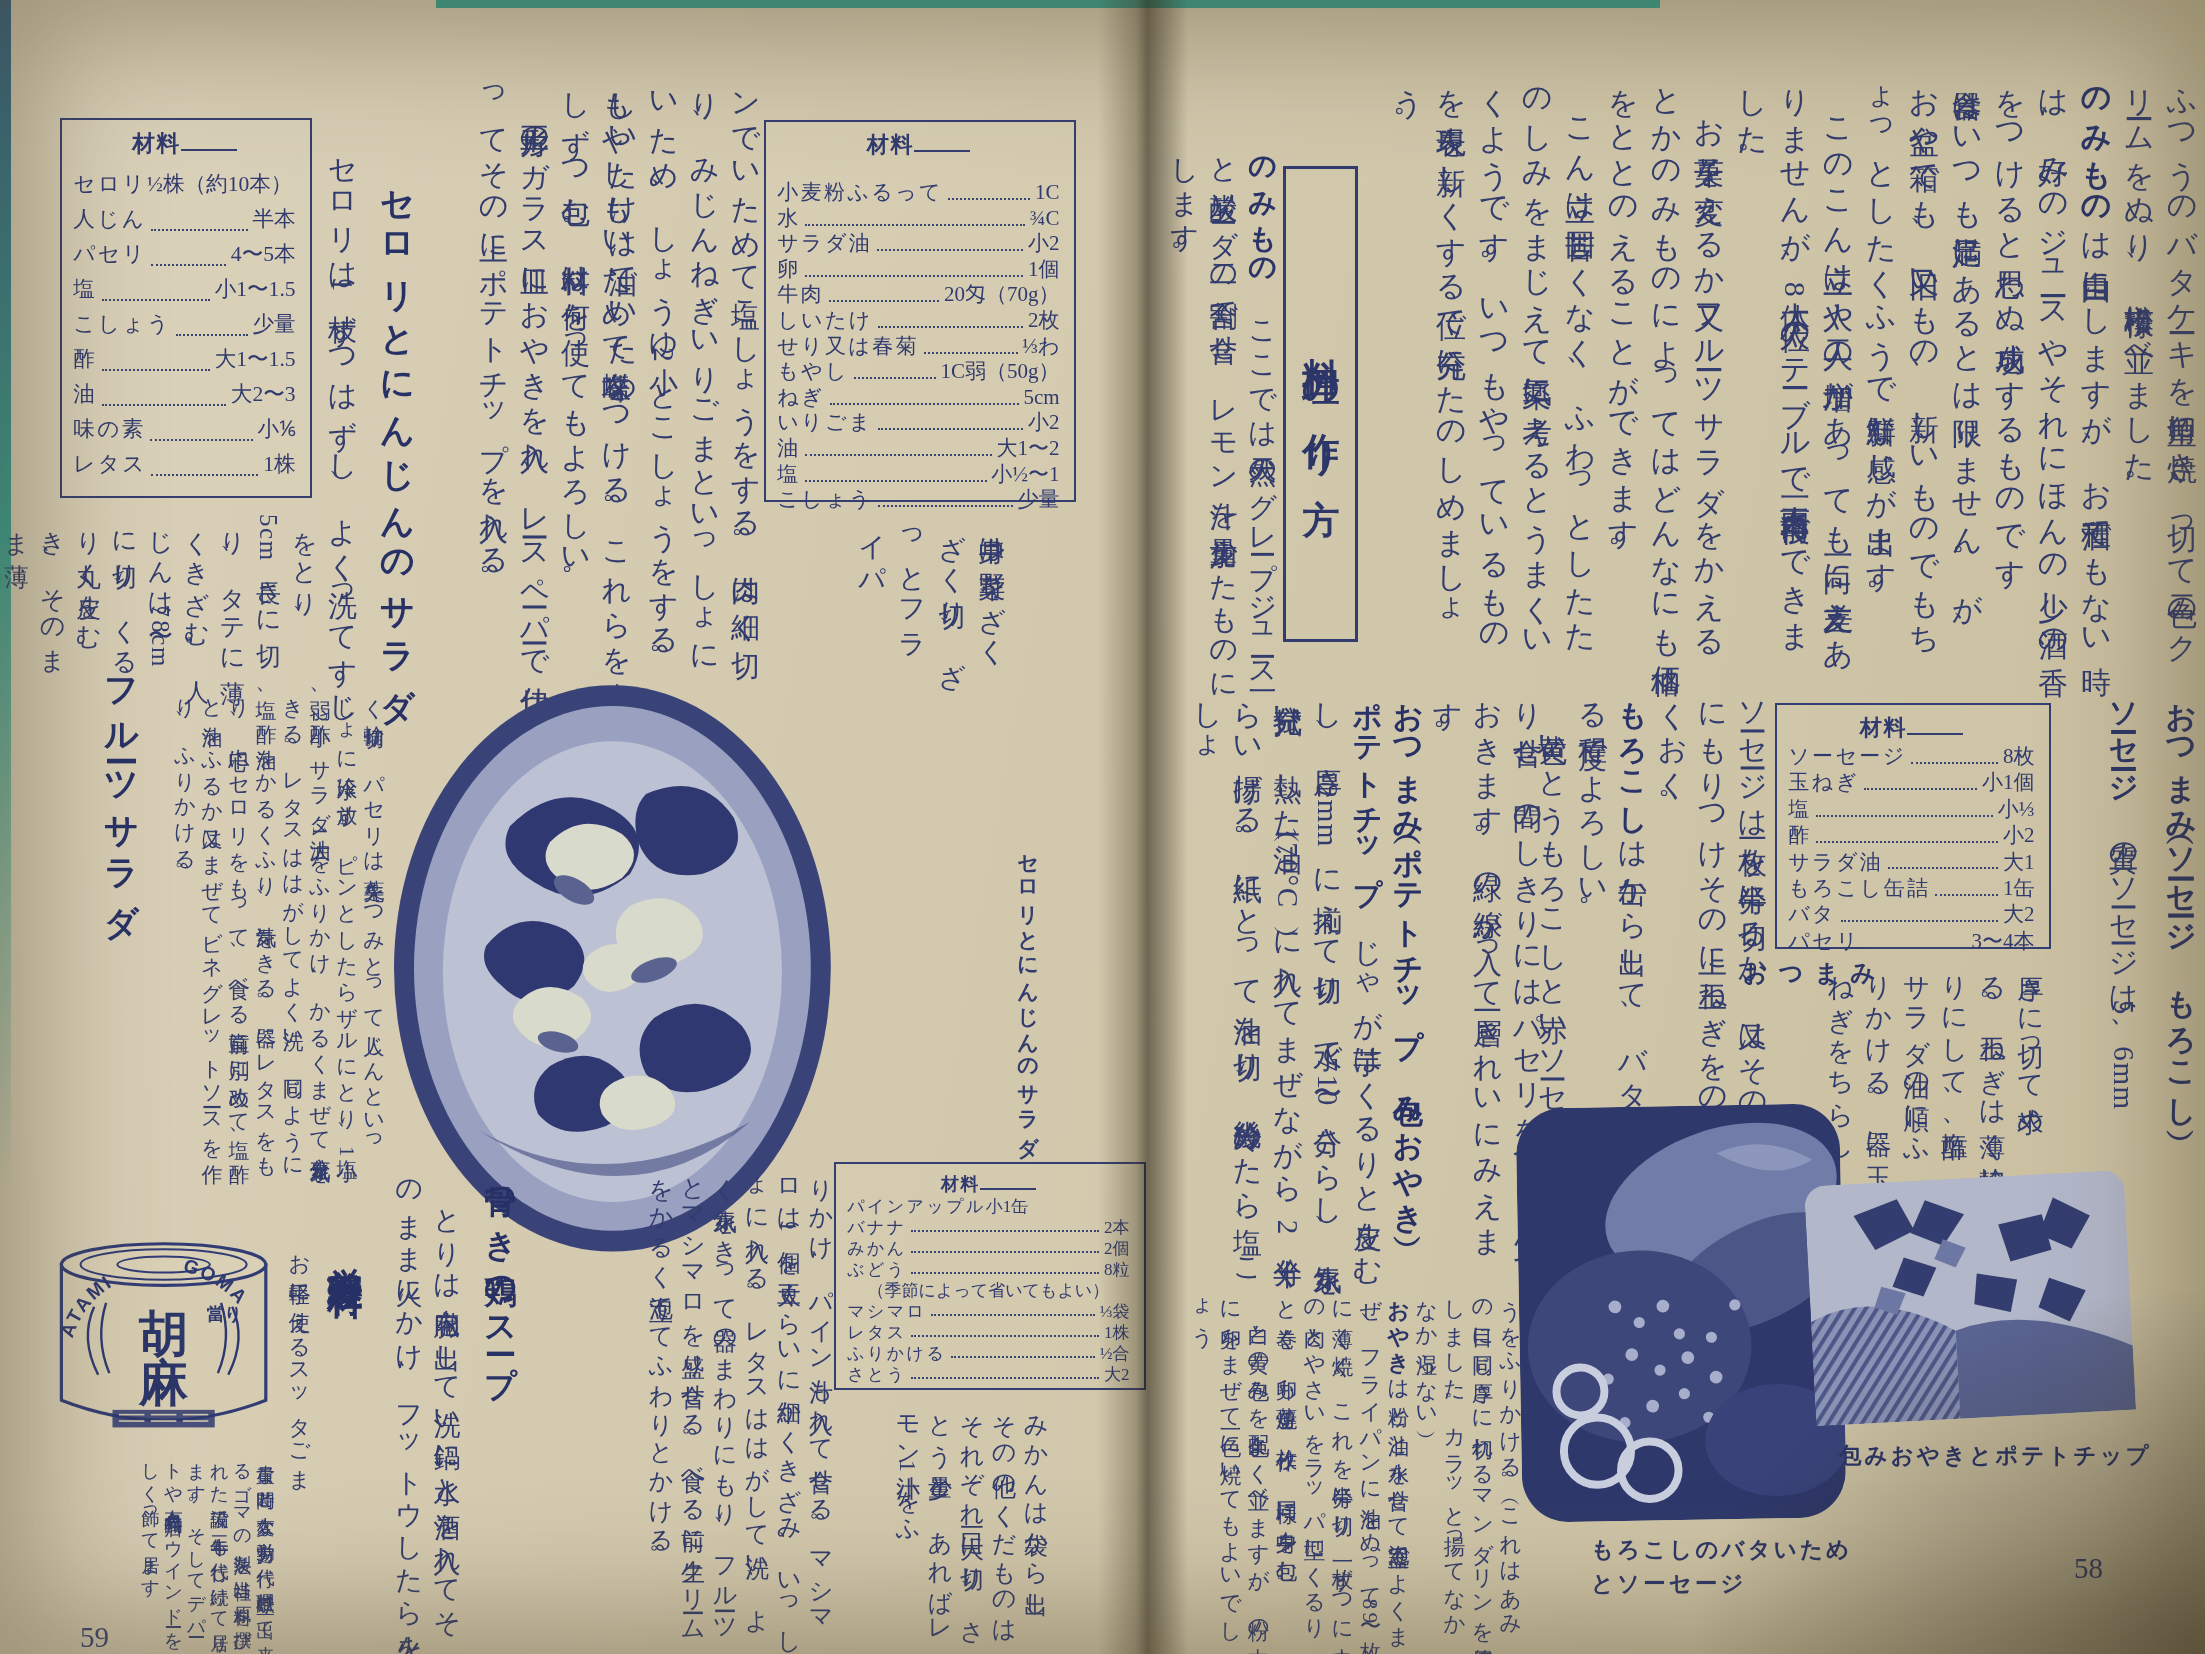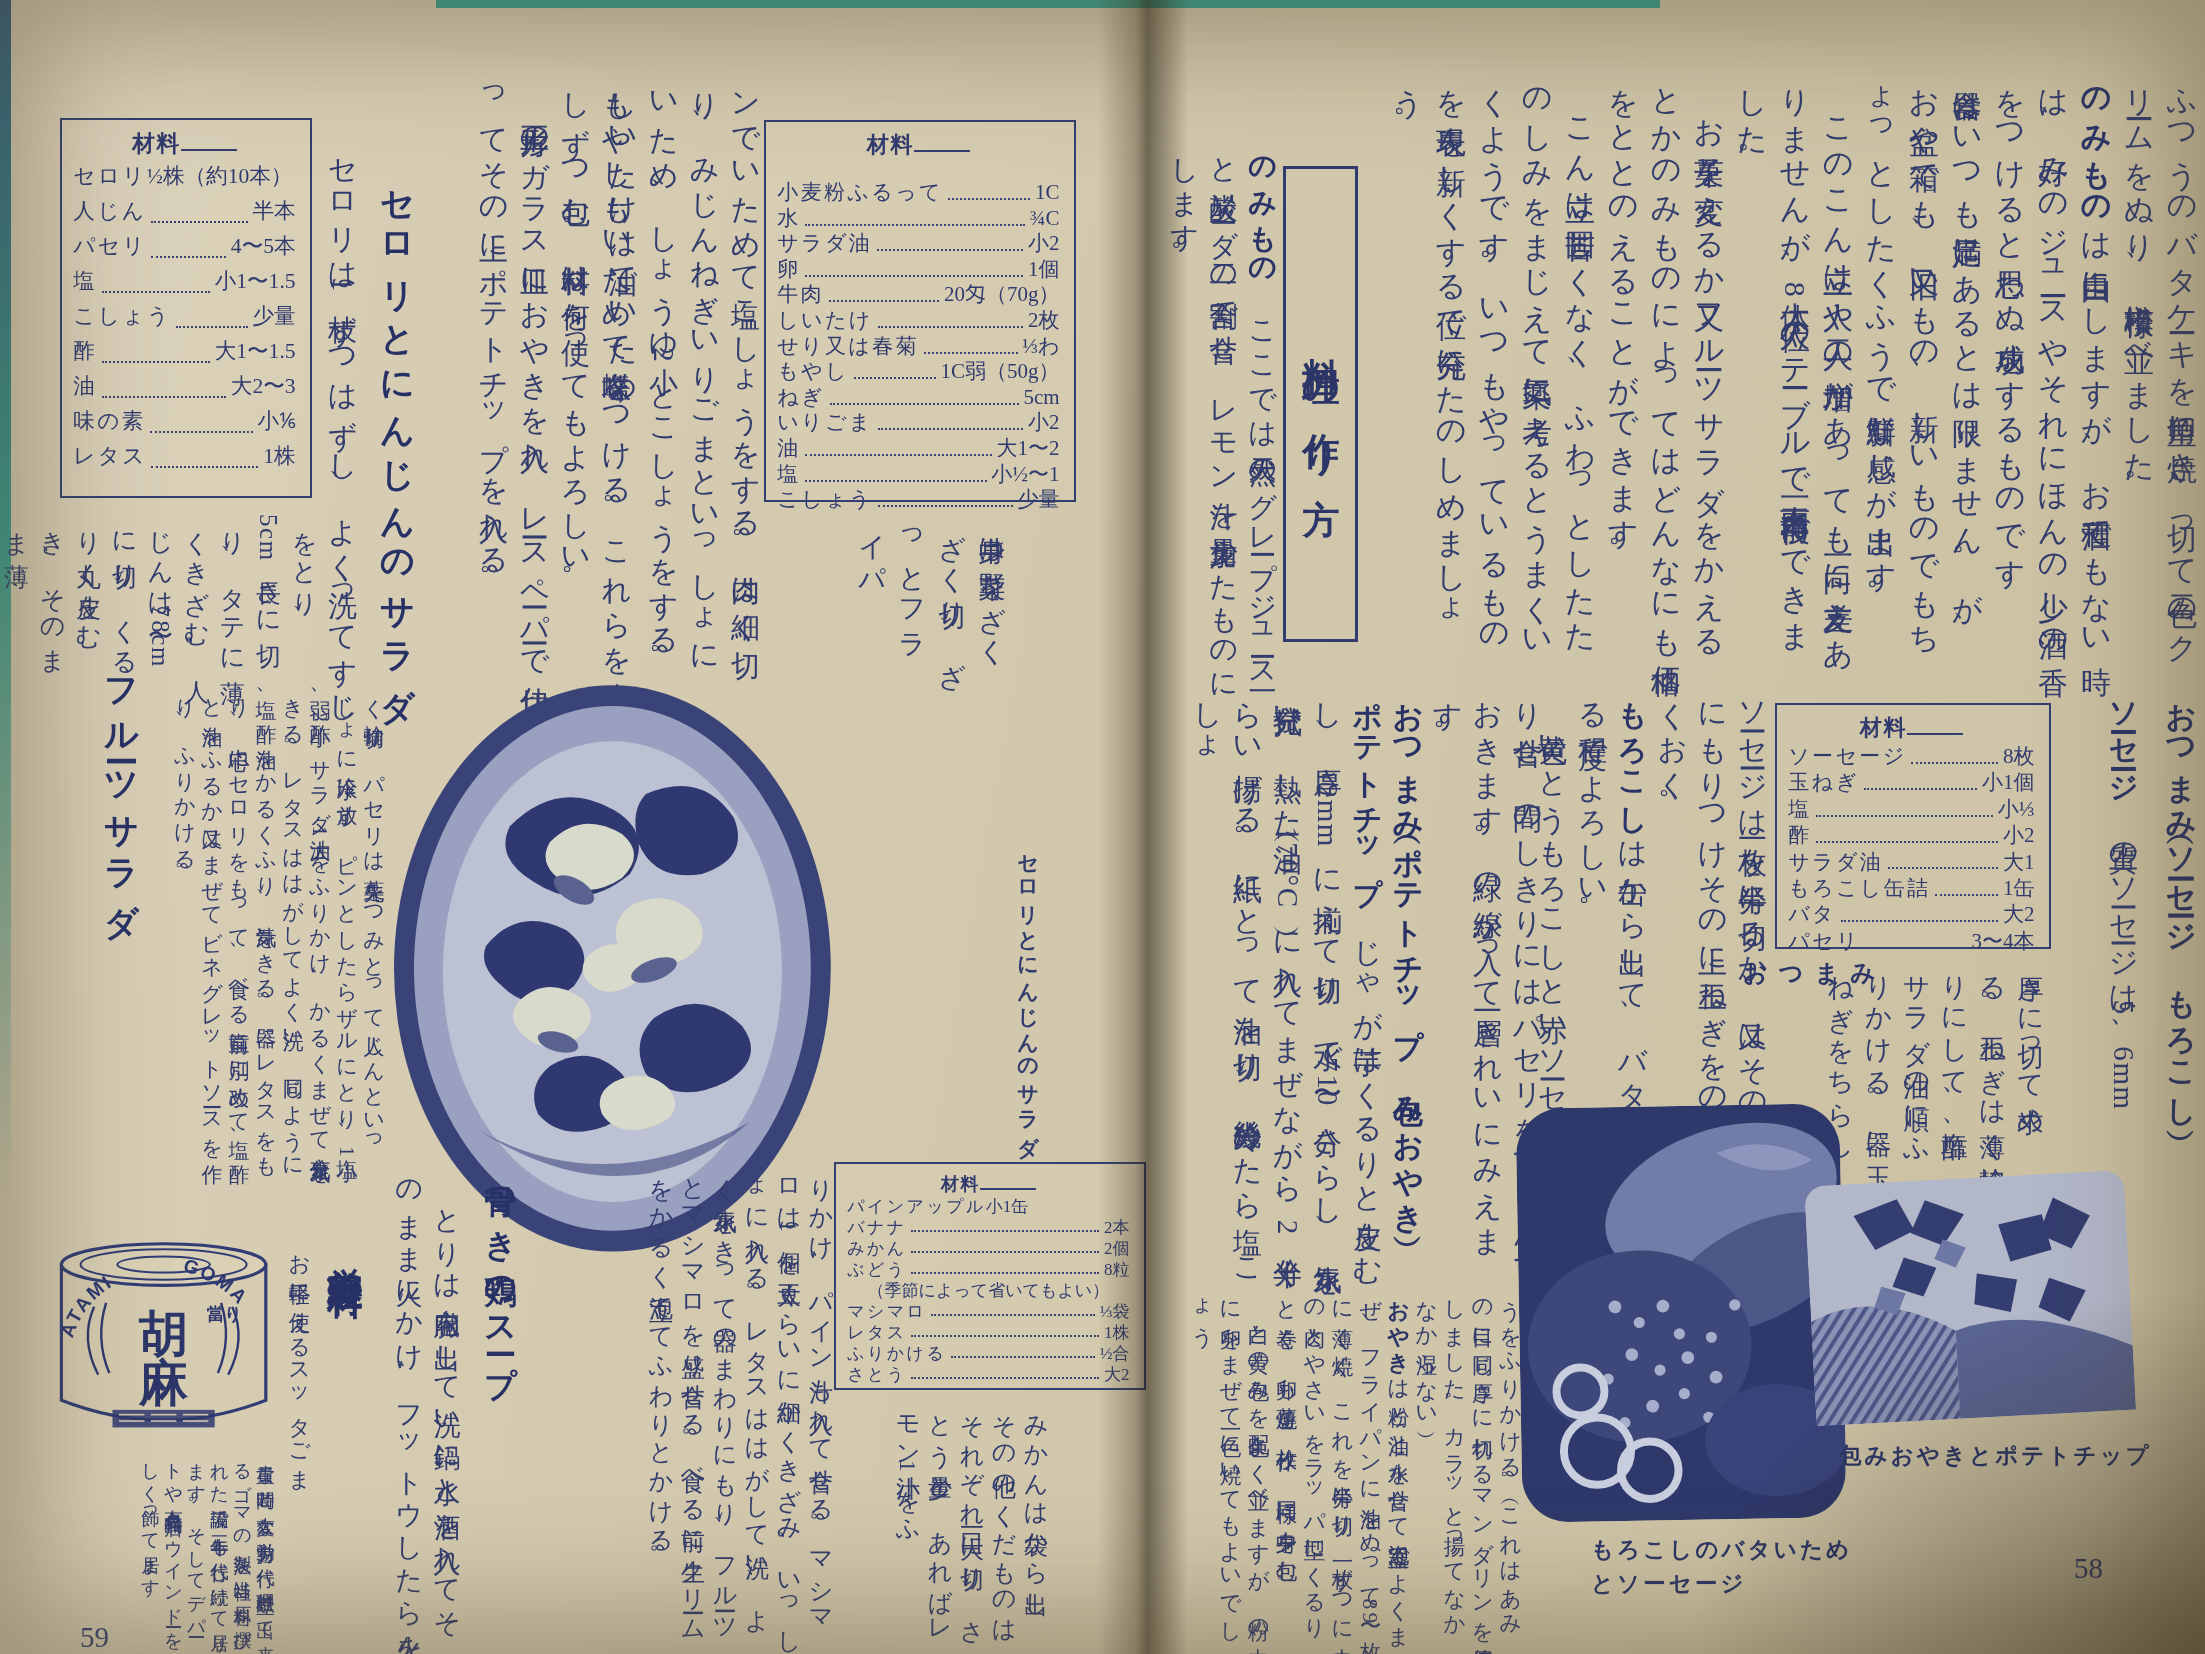--- a/index.html
+++ b/index.html
@@ -287,21 +287,21 @@
   <div class="v" style="left:634px;top:72px;width:132px;height:618px;font-size:29px;line-height:41px;">
     <p><span>ンでいためて塩こしょうをする。肉は細く切り、みじんねぎいりごまといっしょにいため、しょうゆ小2とこしょうをする。しいたけは油でいため、</span></p>
   </div>
   <div class="v" style="left:432px;top:72px;width:205px;height:618px;font-size:29px;line-height:41px;">
     <p><span>もやしもいためて塩味をつける。これらを少しずつ包む。材料は何を使ってもよろしい。</span></p>
     <p><span>　正方形のガラス皿におやきを入れ、レースペーパーで仕切ってその上にポテトチップを入れる。</span></p>
   </div>
 
   <div class="mbox" style="left:60px;top:118px;width:252px;height:380px;font-size:21.6px;">
     <div class="mlabel"><span>材料</span><i></i></div>
-    <div style="line-height:35px;">
+    <div style="line-height:35px;margin-top:8px;">
         <div class="mrow">
           <span class="mn">セロリ</span>
           <span class="mv">½株（約10本）</span>
         </div>
         <div class="mrow">
           <span class="mn">人じん</span>
           <span class="md"></span>
           <span class="mv">半本</span>
         </div>
         <div class="mrow">

